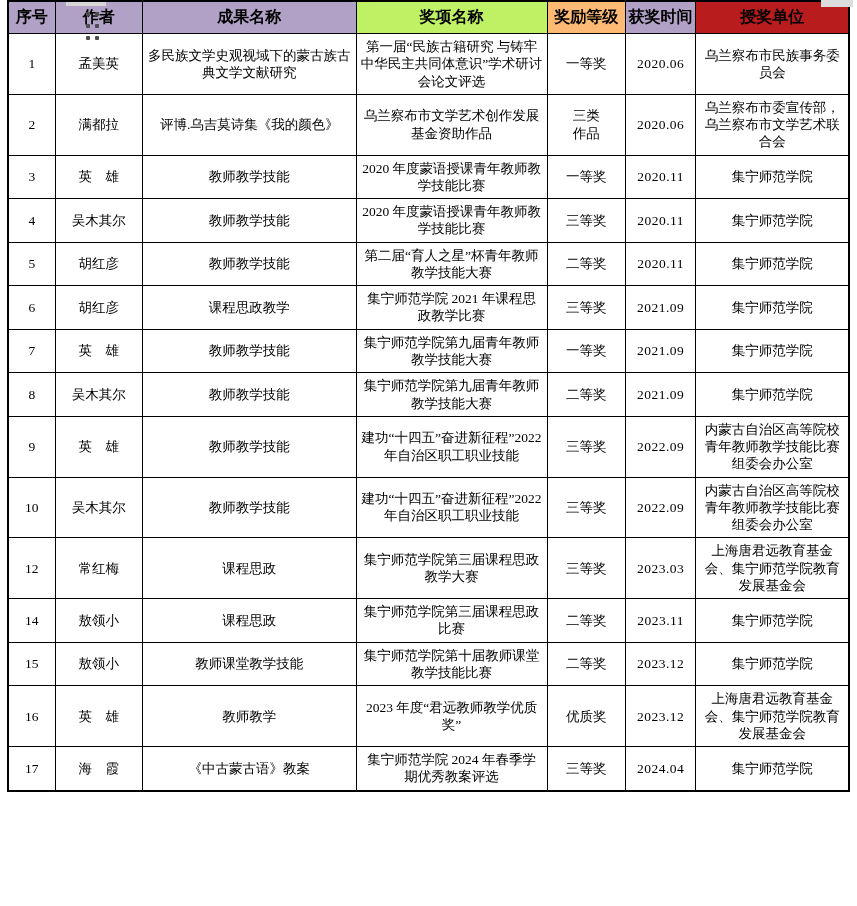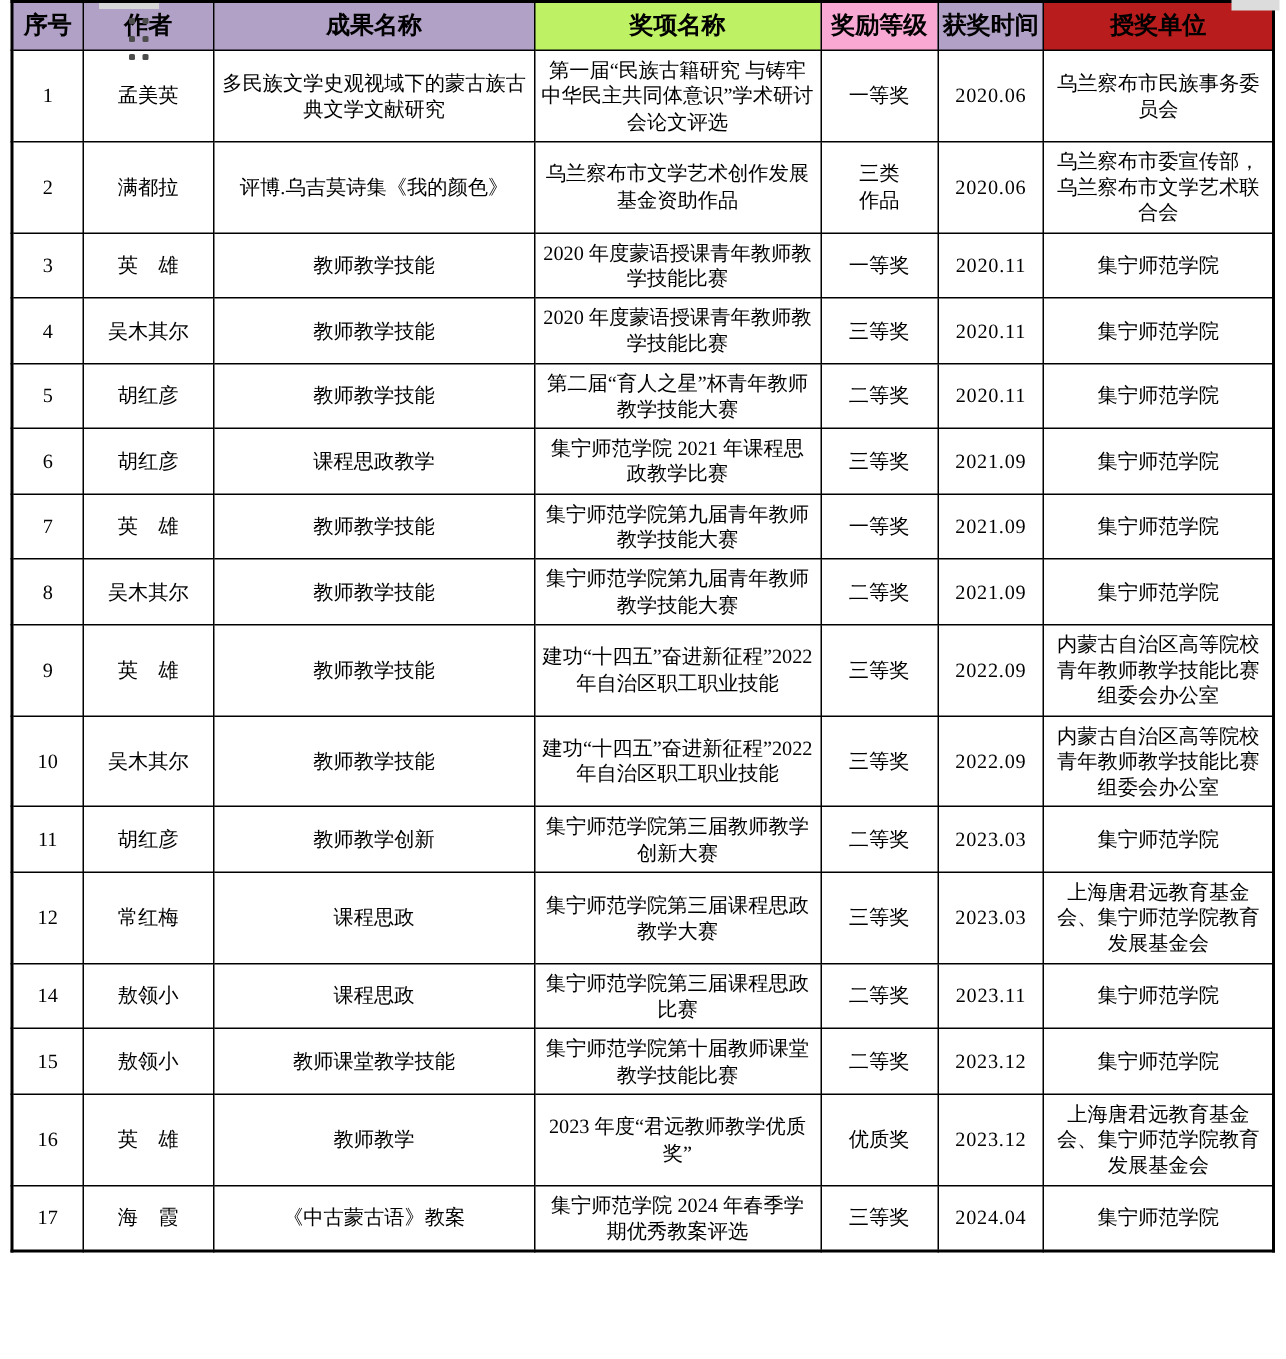--- a/index.html
+++ b/index.html
@@ -91,21 +91,21 @@
       <col style="width:9.3%">
       <col style="width:8.4%">
       <col style="width:18.2%">
     </colgroup>
     <thead>
       <tr id="header-row">
           <th style="background: rgb(178, 161, 199);">序号</th>
           <th style="background: rgb(178, 161, 199);">作者</th>
           <th style="background: rgb(178, 161, 199);">成果名称</th>
           <th style="background: #bef264;">奖项名称</th>
-          <th style="background: #f9a8d4;">奖励等级</th>
+          <th style="background: #fdba74;">奖励等级</th>
           <th style="background: rgb(178, 161, 199);">获奖时间</th>
           <th style="background: #b91c1c;">授奖单位</th>
         </tr>
     </thead>
     <tbody id="body-rows">
         <tr>
           <td class="col-no">1</td>
           <td class="col-author">孟美英</td>
           <td class="col-achievement">多民族文学史观视域下的蒙古族古典文学文献研究</td>
           <td class="col-award">第一届“民族古籍研究 与铸牢中华民主共同体意识”学术研讨会论文评选</td>
@@ -189,29 +189,20 @@
         <tr>
           <td class="col-no">10</td>
           <td class="col-author">吴木其尔</td>
           <td class="col-achievement">教师教学技能</td>
           <td class="col-award">建功“十四五”奋进新征程”2022 年自治区职工职业技能</td>
           <td class="col-level">三等奖</td>
           <td class="col-date">2022.09</td>
           <td class="col-unit">内蒙古自治区高等院校青年教师教学技能比赛组委会办公室</td>
         </tr>
         <tr>
-          <td class="col-no">11</td>
-          <td class="col-author">胡红彦</td>
-          <td class="col-achievement">教师教学创新</td>
-          <td class="col-award">集宁师范学院第三届教师教学创新大赛</td>
-          <td class="col-level">二等奖</td>
-          <td class="col-date">2023.03</td>
-          <td class="col-unit">集宁师范学院</td>
-        </tr>
-        <tr>
           <td class="col-no">12</td>
           <td class="col-author">常红梅</td>
           <td class="col-achievement">课程思政</td>
           <td class="col-award">集宁师范学院第三届课程思政教学大赛</td>
           <td class="col-level">三等奖</td>
           <td class="col-date">2023.03</td>
           <td class="col-unit">上海唐君远教育基金会、集宁师范学院教育发展基金会</td>
         </tr>
         <tr>
           <td class="col-no">14</td>

